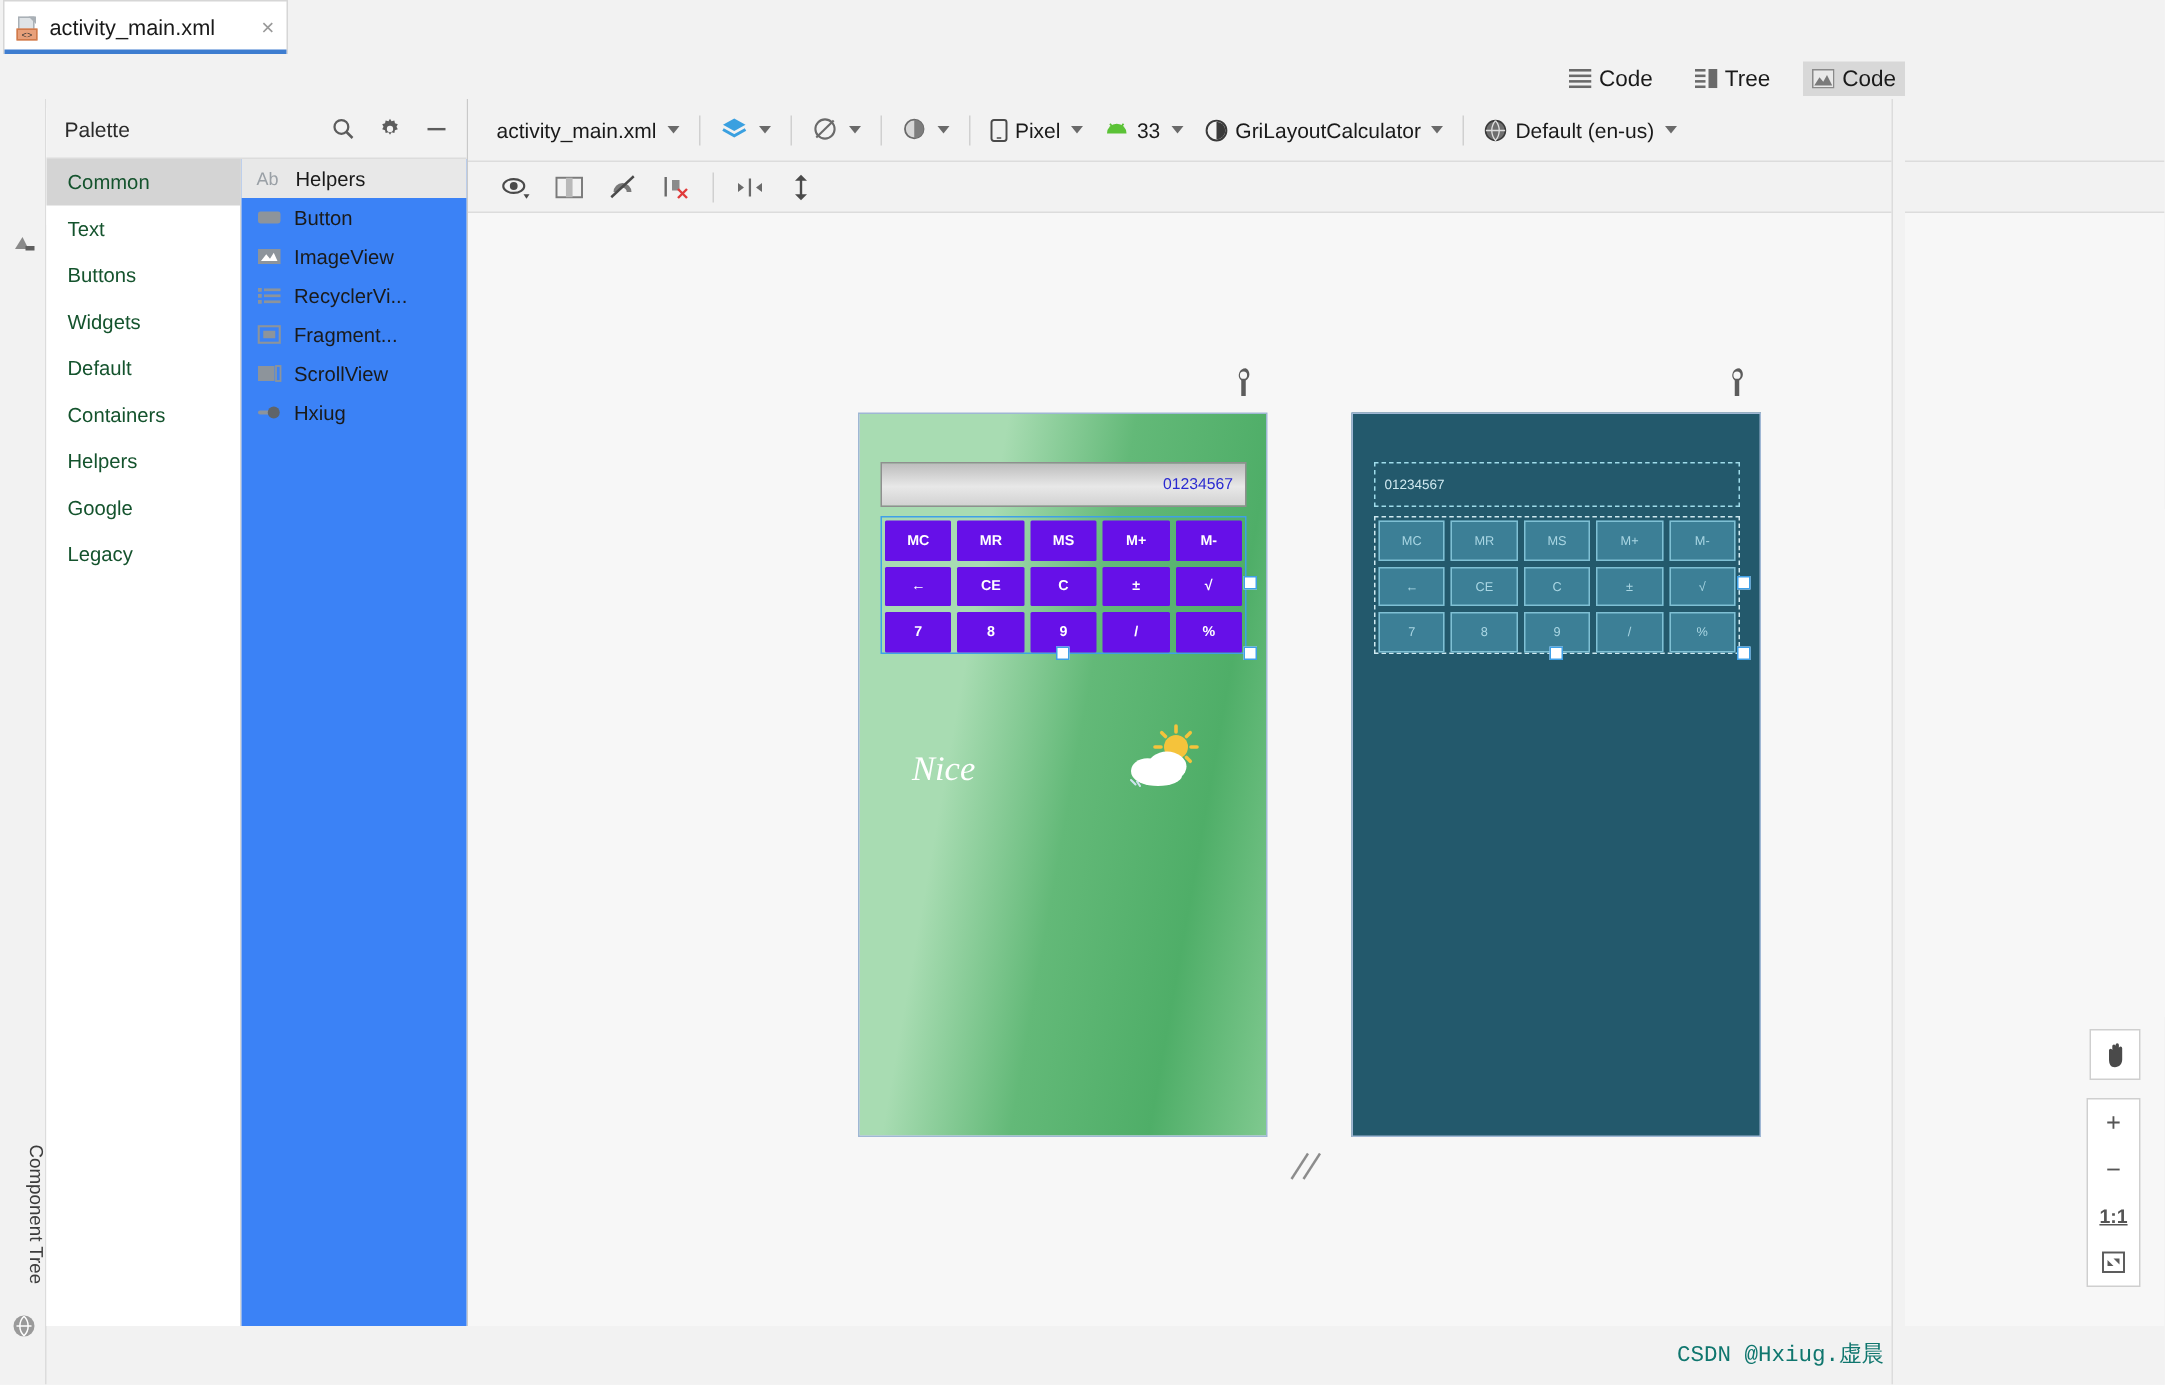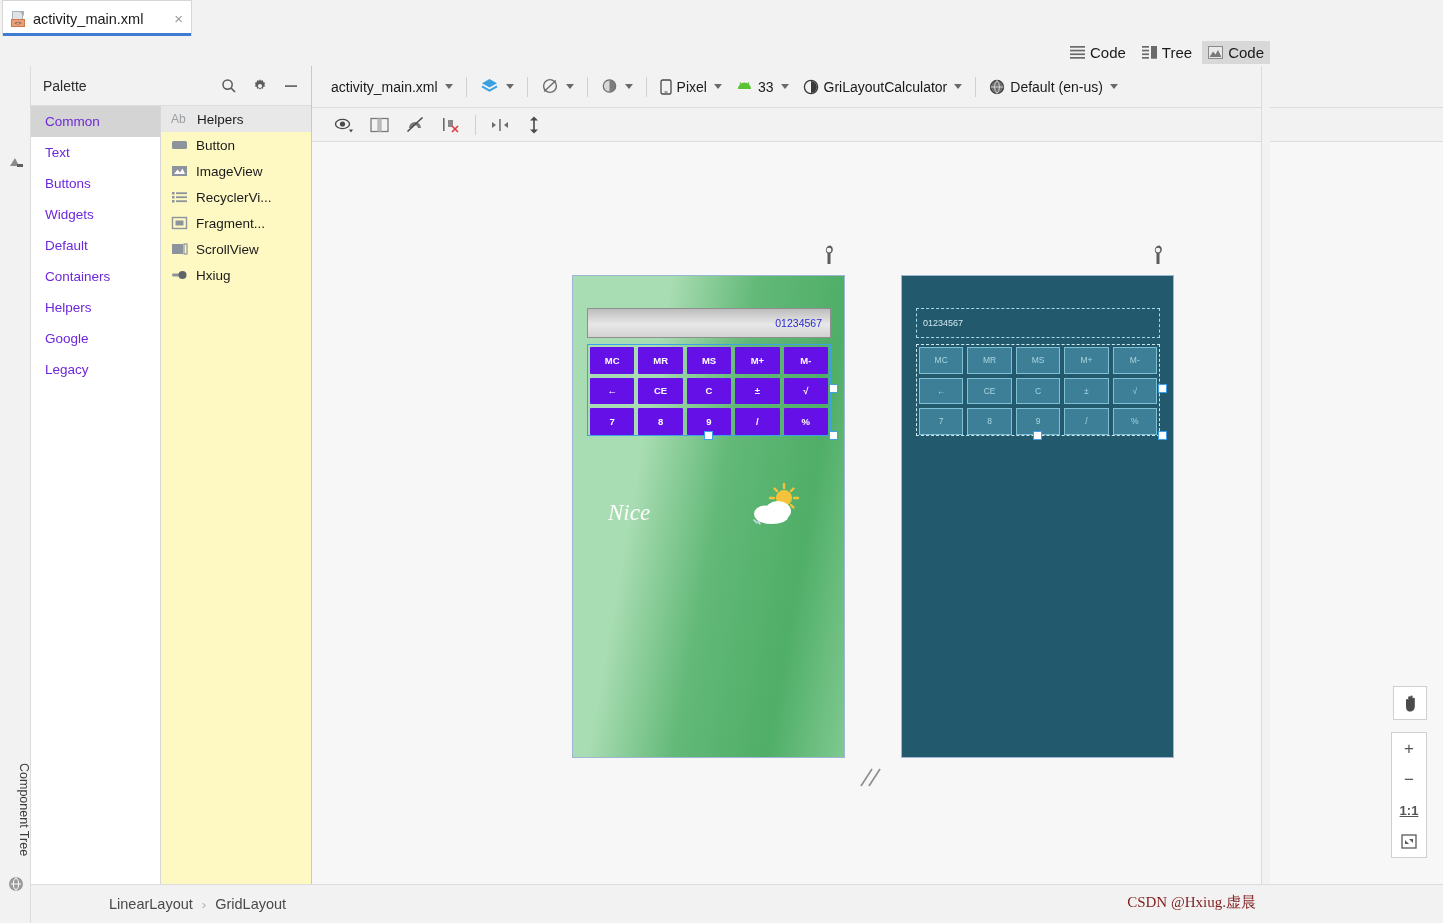--- a/index.html
+++ b/index.html
@@ -19,21 +19,21 @@
   }
   .filetab .tabborder{ position:absolute; left:0; right:0; bottom:0; height:3px; background:#3e7dd0; }
   .filetab .label{ font-size:14.5px; color:#1a1a1a; }
   .filetab .closex{ margin-left:auto; font-size:15px; color:#9a9a9a; }
   .xmlicon{ position:relative; width:15px; height:16px; flex:0 0 auto; }
   .xmlicon .page{ position:absolute; left:1px; top:0; width:11px; height:12px; background:#dfe3e6; border:1px solid #a9b0b6; }
   .xmlicon .fold{ position:absolute; right:2px; top:0; width:0;height:0; border-left:5px solid transparent; border-top:5px solid #a9b0b6;}
   .xmlicon .br{ position:absolute; left:0; bottom:0; width:14px; height:8px; background:#e8a07a; border:1px solid #d07a4b; color:#333; font-size:6px; text-align:center; line-height:7px; font-family:"Liberation Mono", monospace;}
 
   
-  .viewmodes{ position:absolute; right:0; top:38px; height:28px; display:flex; align-items:center; gap:4px; }
+  .viewmodes{ position:absolute; right:0; top:38px; height:28px; display:flex; align-items:center; gap:16px; }
   .vm{ display:flex; align-items:center; gap:5px; padding:3px 6px; font-size:15px; color:#1a1a1a; }
   .vm.active{ background:#d8d8d8; }
   .vmico{ width:15px; height:13px; display:block; }
 
   
   .vstrip{ position:absolute; left:0; top:66px; width:31px; height:857px; background:#f2f2f2; border-right:1px solid #dcdcdc; }
   .vtab{
     position:absolute; left:0; width:31px;
     writing-mode:vertical-rl; text-orientation:mixed;
     font-size:12.5px; color:#3c3c3c; text-align:center; padding:6px 0;
@@ -42,23 +42,23 @@
   .vtab.ctree{ top:684px; height:120px; }
   .vicon{ position:absolute; left:8px; width:16px; height:16px; }
 
   
   .palette{ position:absolute; left:31px; top:66px; width:281px; height:818px; background:#ffffff; border-right:1px solid #c9c9c9;}
   .palette-hdr{ height:40px; display:flex; align-items:center; padding:0 12px; background:#f2f2f2; border-bottom:1px solid #dcdcdc;}
   .palette-hdr .title{ font-size:14px; color:#2b2b2b;}
   .palette-hdr .tools{ margin-left:auto; display:flex; align-items:center; gap:15px;}
   .pal-body{ display:flex; height:778px; }
   .pal-cats{ width:130px; background:#fff; border-right:1px solid #d7d7d7; }
-  .pal-cat{ height:31px; display:flex; align-items:center; padding-left:14px; font-size:13.5px; color:#6d28d9;}
+  .pal-cat{ height:31px; display:flex; align-items:center; padding-left:14px; font-size:13.5px; color:#14532d;}
   .pal-cat.sel{ background:#d4d4d4; }
-  .pal-items{ flex:1; background:#fef9c3; }
+  .pal-items{ flex:1; background:#3b82f6; }
   .pal-item{ height:26px; display:flex; align-items:center; gap:8px; padding-left:10px; font-size:13.5px; color:#1a1a1a;}
   .pal-item.sel{ background:#e8e8e8; }
   .pal-item .ab{ font-size:12px; color:#9aa0a6; width:18px; }
   .ic{ width:17px; height:14px; flex:0 0 auto; }
 
   
   .dtool{ position:absolute; left:312px; top:66px; width:1131px; height:42px; background:#f2f2f2; border-bottom:1px solid #dcdcdc; display:flex; align-items:center; padding-left:12px; gap:0;}
   .dt-item{ display:flex; align-items:center; gap:5px; padding:3px 7px; font-size:14px; color:#1a1a1a; }
   .sep{ width:1px; height:20px; background:#d0d0d0; margin:0 6px; }
   .caret{ width:0;height:0;border-left:4px solid transparent;border-right:4px solid transparent;border-top:5px solid #6a6a6a; margin-left:2px;}
@@ -98,21 +98,21 @@
   
   .zpanel{ position:absolute; right:16px; }
   .zbtn{ width:34px; height:34px; background:#fff; border:1px solid #cfcfcf; display:flex; align-items:center; justify-content:center; color:#555; font-size:16px;}
   .zgroup{ background:#fff; border:1px solid #cfcfcf; }
   .zgroup .zb{ width:34px; height:31px; display:flex; align-items:center; justify-content:center; color:#555; font-size:17px;}
 
   
   .breadbar{ position:absolute; left:31px; top:884px; width:1412px; height:39px; background:#f2f2f2; border-top:1px solid #dcdcdc; display:flex; align-items:center; padding-left:78px; gap:9px; }
   .crumb{ font-size:14.5px; color:#4a4a4a;}
   .crumb-sep{ color:#b0b0b0; font-size:13px;}
-  .watermark{ position:absolute; right:14px; top:893px; font-size:15px; color:#7f1d1d; font-family:Liberation Serif, serif;}
+  .watermark{ position:absolute; right:14px; top:893px; font-size:15px; color:#0f766e; font-family:Liberation Mono, monospace;}
 
   .warnico{ position:absolute; right:20px; top:78px; width:18px; height:16px;}
   .helpico{ position:absolute; right:20px; top:116px; width:17px; height:17px; border-radius:50%; background:#4a9fe0; color:#fff; font-size:12px; font-weight:bold; display:flex; align-items:center; justify-content:center;}
   .rightedge{ position:absolute; right:0; top:66px; width:9px; height:857px; background:#f2f2f2; border-left:1px solid #dcdcdc;}
 </style>
 </head>
 <body>
 
 <div id="app">
 
@@ -524,20 +524,15 @@
             <rect x="1" y="1" width="14" height="13" fill="none" stroke="#5a5a5a" stroke-width="1.3"></rect>
             <path d="M4 10 L8 10 L4 6 Z" fill="#5a5a5a"></path>
             <path d="M12 5 L8 5 L12 9 Z" fill="#5a5a5a"></path>
           </svg>
       </div>
     </div>
   </div>
 
   <div class="rightedge"></div>
 
-  <div class="breadbar">
-    <span class="crumb">LinearLayout</span>
-    <span class="crumb-sep">›</span>
-    <span class="crumb">GridLayout</span>
-  </div>
   <div class="watermark">CSDN @Hxiug.虚晨</div>
 
 </div>
 
 </body></html>

